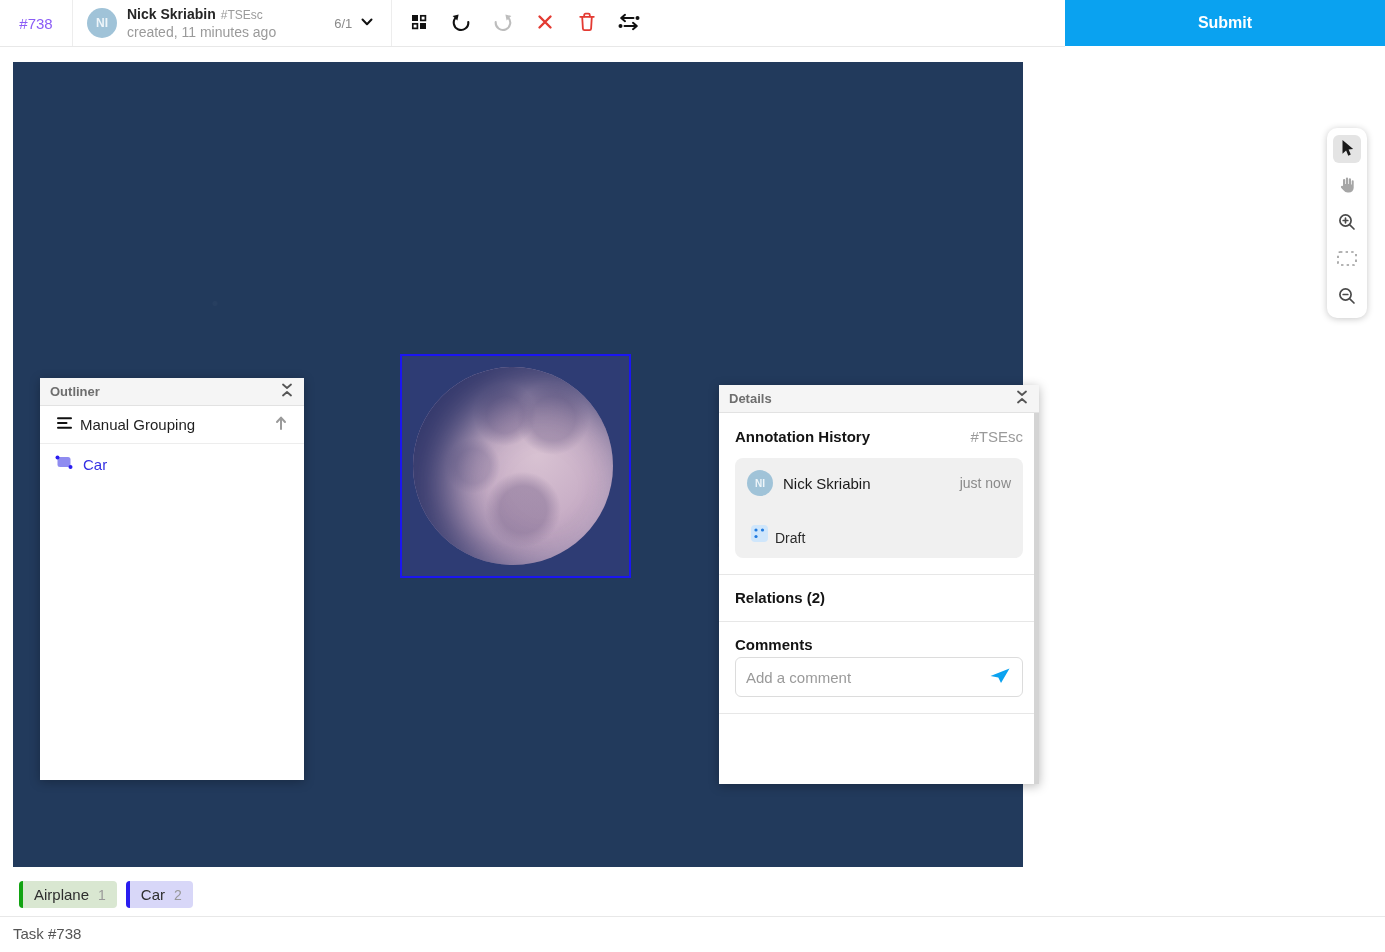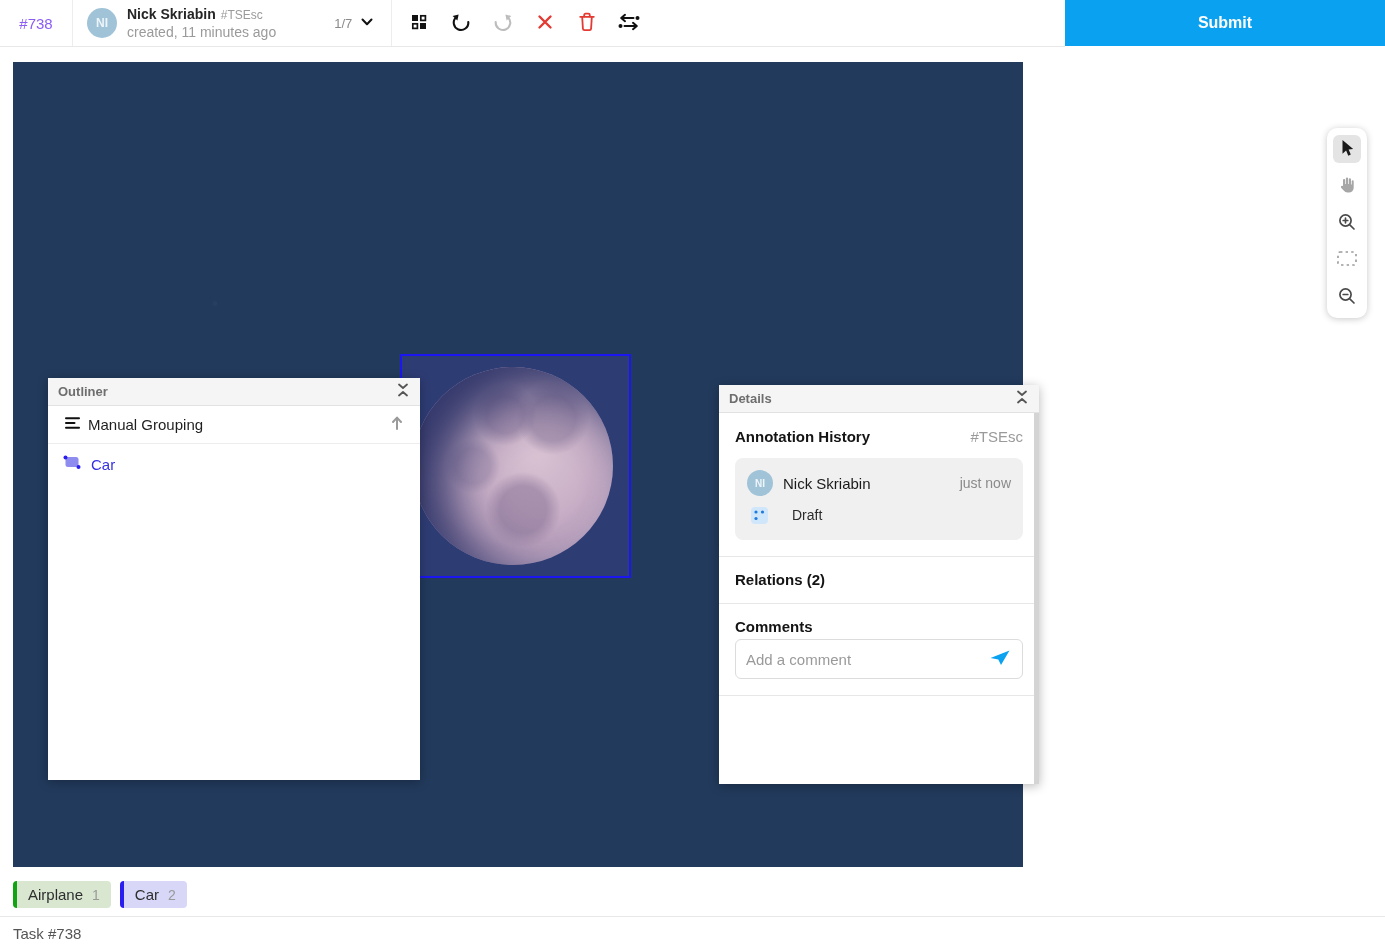--- a/index.html
+++ b/index.html
@@ -44,60 +44,60 @@
       radial-gradient(circle at 62% 45%, #d8c2d2 0%, #c8aec6 38%, #b197b6 68%, #9d87aa 100%);
     box-shadow: inset 30px 20px 48px 4px rgba(37,45,99,0.9),
                 inset -5px -4px 16px rgba(225,205,225,0.3);
   }
   
   .panel { position:absolute; background:#fff; box-shadow:0 2px 10px rgba(0,0,0,0.28); z-index:5; }
   .panel-head { height:28px; background:#f5f5f5; border-bottom:1px solid #e2e2e2;
     display:flex; align-items:center; justify-content:space-between; padding:0 10px; }
   .panel-title { font-size:13px; font-weight:bold; color:#6e6e6e; }
   .collapse-btn { background:none; border:none; cursor:pointer; display:flex; align-items:center; }
-  .outliner { left:48px; top:378px; width:372px; height:402px; }
+  .outliner { left:40px; top:378px; width:264px; height:402px; }
   .out-toolbar { height:38px; border-bottom:1px solid #ededed; display:flex; align-items:center;
     padding:0 10px; gap:4px; }
   .out-tool { display:flex; align-items:center; gap:7px; font-size:15px; color:#1f1f1f;
     background:none; border:none; cursor:pointer; padding:4px 6px; font-family:inherit; }
   .order-dir { margin-left:auto; }
   .region-row { display:flex; align-items:center; gap:9px; padding:10px 14px; cursor:pointer; }
   .region-label { font-size:15px; color:#3531e3; }
   .details { left:719px; top:385px; width:320px; height:399px; }
   .details-scrollstrip { position:absolute; right:0; top:28px; width:5px; height:371px; background:#d4d4d4; }
   .sec-title-row { display:flex; align-items:baseline; justify-content:space-between; padding:15px 16px 13px; }
   .sec-title { font-size:15px; font-weight:bold; color:#141414; }
   .sec-ref { font-size:15px; color:#9a9a9a; }
   .hist-card { margin:0 16px 16px; background:#f0f0f0; border-radius:8px; padding:12px; }
   .hist-row1 { display:flex; align-items:center; gap:10px; }
   .hist-avatar { width:26px; height:26px; border-radius:50%; background:#a0c3d8; color:#eef5f9;
     display:flex; align-items:center; justify-content:center; font-size:10px; font-weight:bold; flex:0 0 auto; }
   .hist-name { font-size:15px; color:#1a1a1a; flex:1; }
   .hist-time { font-size:14px; color:#8a8a8a; }
-  .hist-row2 { display:flex; align-items:flex-start; gap:24px; margin-top:11px; padding-left:4px; }
+  .hist-row2 { display:flex; align-items:flex-end; gap:7px; margin-top:29px; padding-left:4px; }
   .hist-status { font-size:14px; color:#2b2b2b; }
   .divider { border-top:1px solid #e7e7e7; }
   .relations-row { padding:14px 16px; }
   .comments-block { padding:14px 16px 16px; }
   .comment-box { margin-top:4px; border:1px solid #dcdcdc; border-radius:6px; height:40px;
     display:flex; align-items:center; padding:0 10px; gap:8px; }
   .comment-input { flex:1; border:none; outline:none; font-size:15px; color:#333;
     font-family:inherit; background:transparent; }
   .comment-input::placeholder { color:#9a9a9a; }
   .send-btn { background:none; border:none; cursor:pointer; display:flex; }
   .details-empty { height:56px; }
   
   .rail { position:absolute; left:1327px; top:128px; width:40px; background:#fff;
     border-radius:10px; box-shadow:0 1px 7px rgba(0,0,0,0.22); padding:7px 0;
     display:flex; flex-direction:column; align-items:center; gap:9px; z-index:6; }
   .rail-btn { width:28px; height:28px; border:none; background:none; border-radius:6px;
     display:flex; align-items:center; justify-content:center; cursor:pointer; }
   .rail-btn.selected { background:#e4e4e4; }
   
-  .labelbar { position:absolute; left:13px; top:881px; display:flex; gap:9px; }
+  .labelbar { position:absolute; left:19px; top:881px; display:flex; gap:9px; }
   .tag { display:flex; align-items:stretch; height:27px; border-radius:4px; overflow:hidden; cursor:pointer; }
   .tag-bar { width:4px; }
   .tag-body { display:flex; align-items:center; gap:9px; padding:0 11px; font-size:15px; color:#2e2e2e; }
   .tag-count { color:#999; font-size:14px; }
   .statusline { position:absolute; left:0; top:916px; width:1385px; border-top:1px solid #e8e8e8; }
   .statustext { position:absolute; left:13px; top:925px; font-size:15px; color:#555; }
 </style>
 </head>
 <body>
 
@@ -105,21 +105,21 @@
   <div class="taskid">#738</div>
   <div class="vdiv"></div>
   <div class="user">
     <div class="avatar">NI</div>
     <div class="user-meta">
       <div><span class="user-name">Nick Skriabin</span><span class="user-ref">#TSEsc</span></div>
       <div class="user-created">created, 11 minutes ago</div>
     </div>
   </div>
   <div class="pager">
-    <span>1/7</span>
+    <span>6/1</span>
     <span>
       <svg width="16" height="16" viewBox="0 0 16 16">
           <path d="M3.5 5.5 L8 10.2 L12.5 5.5" stroke="#111" stroke-width="2" fill="none" stroke-linecap="round" stroke-linejoin="round"></path>
         </svg>
     </span>
   </div>
   <div class="vdiv"></div>
   <div class="tools">
     <button class="tbtn">
       <span><svg width="20" height="20" viewBox="0 0 20 20">

